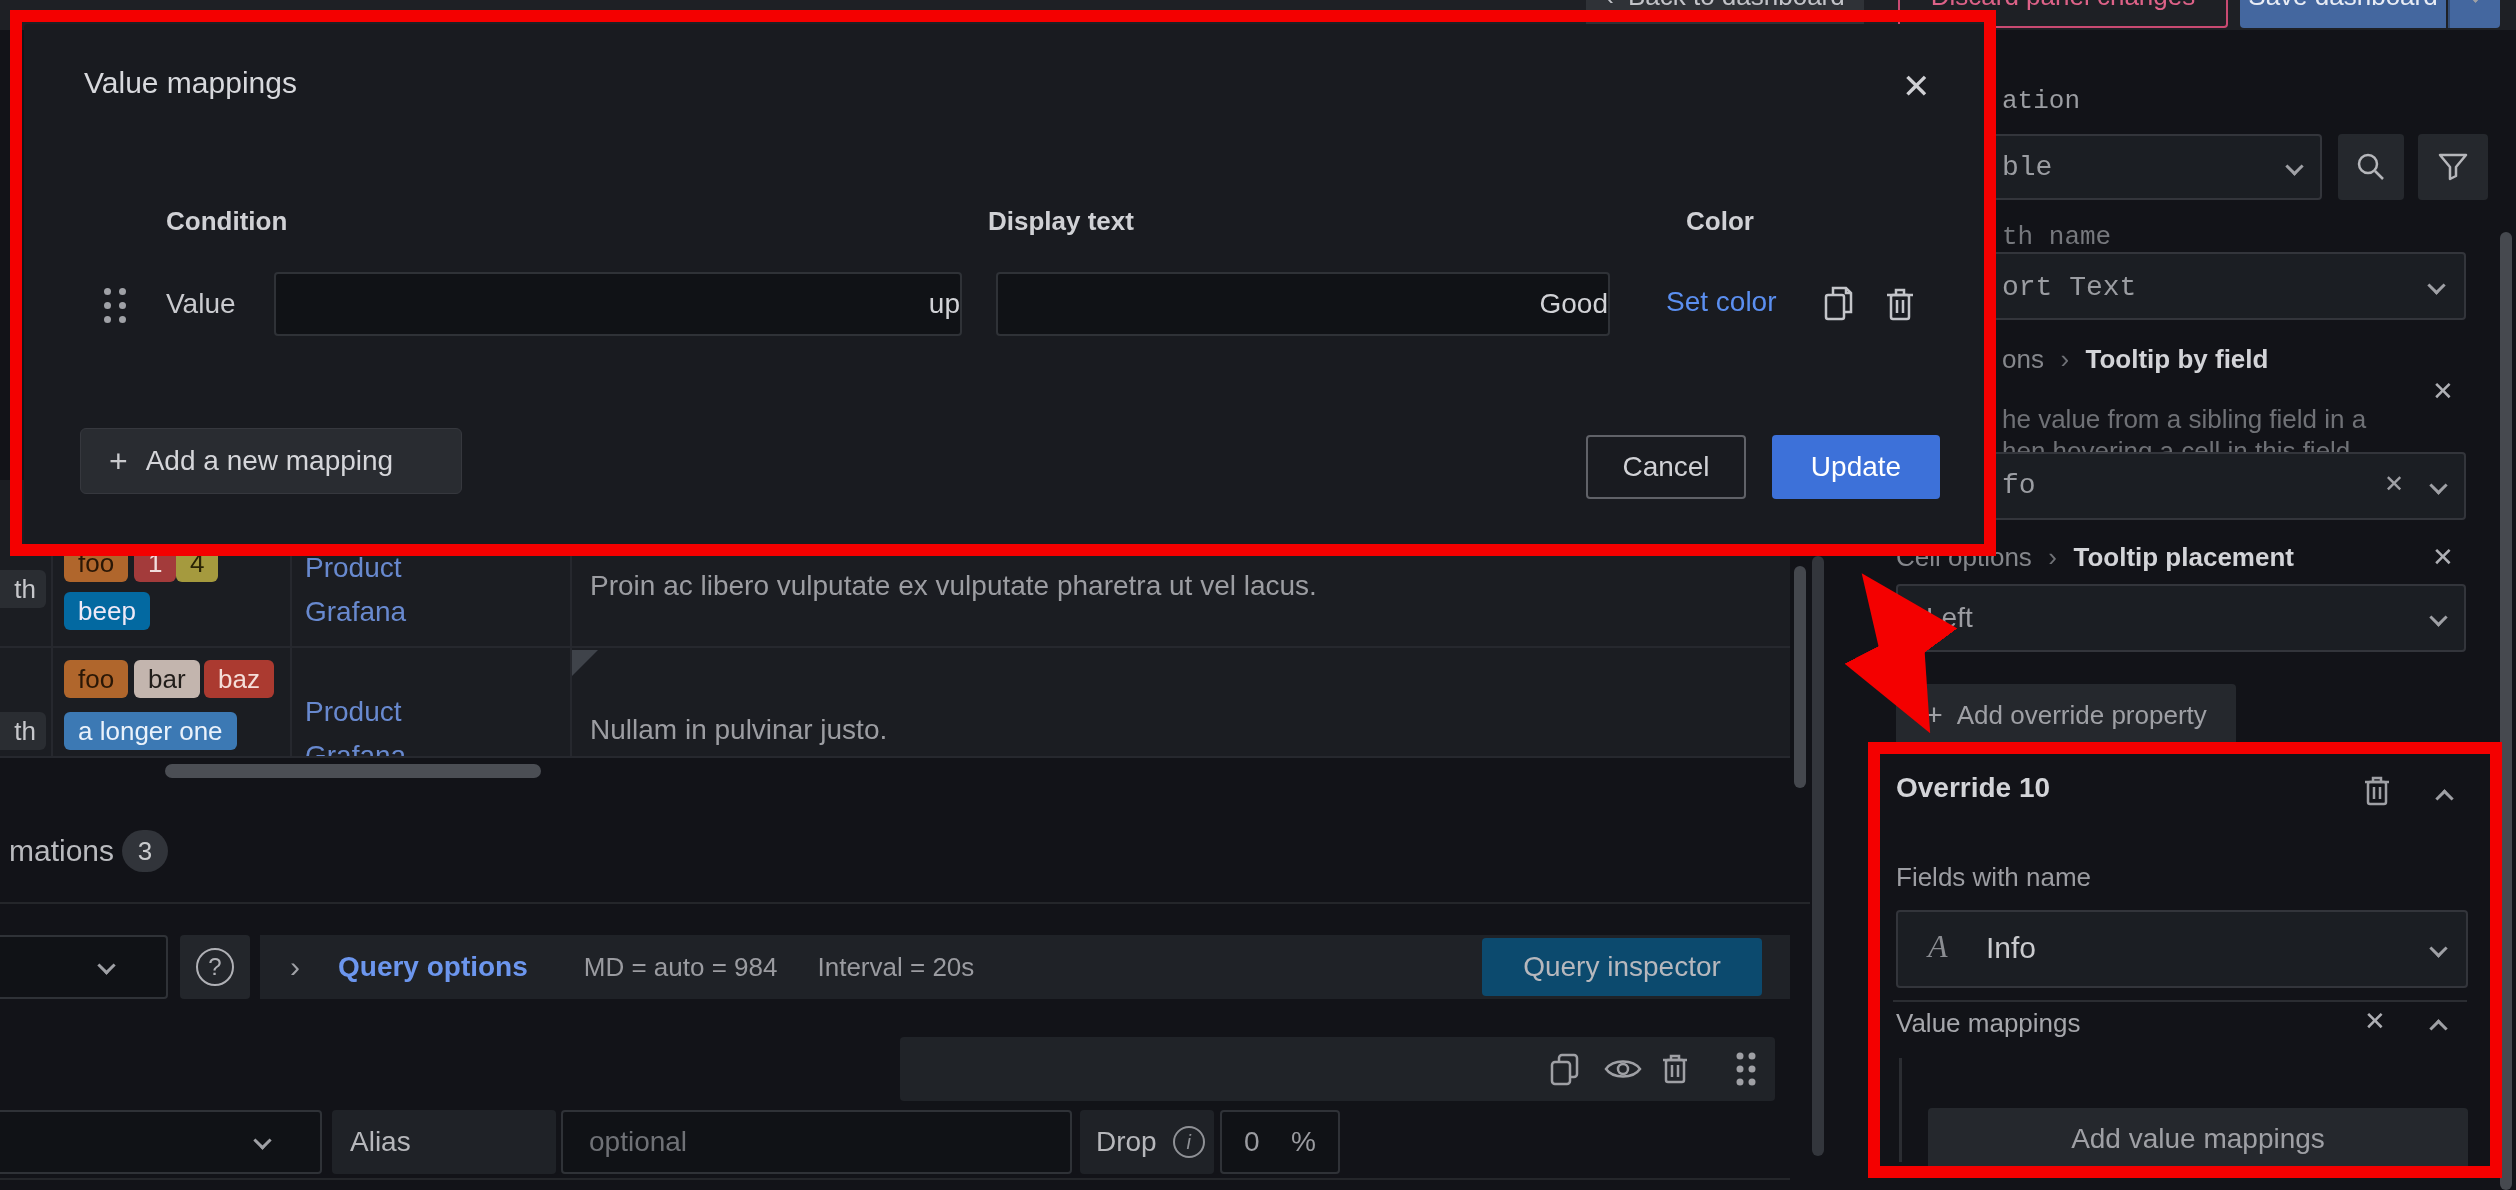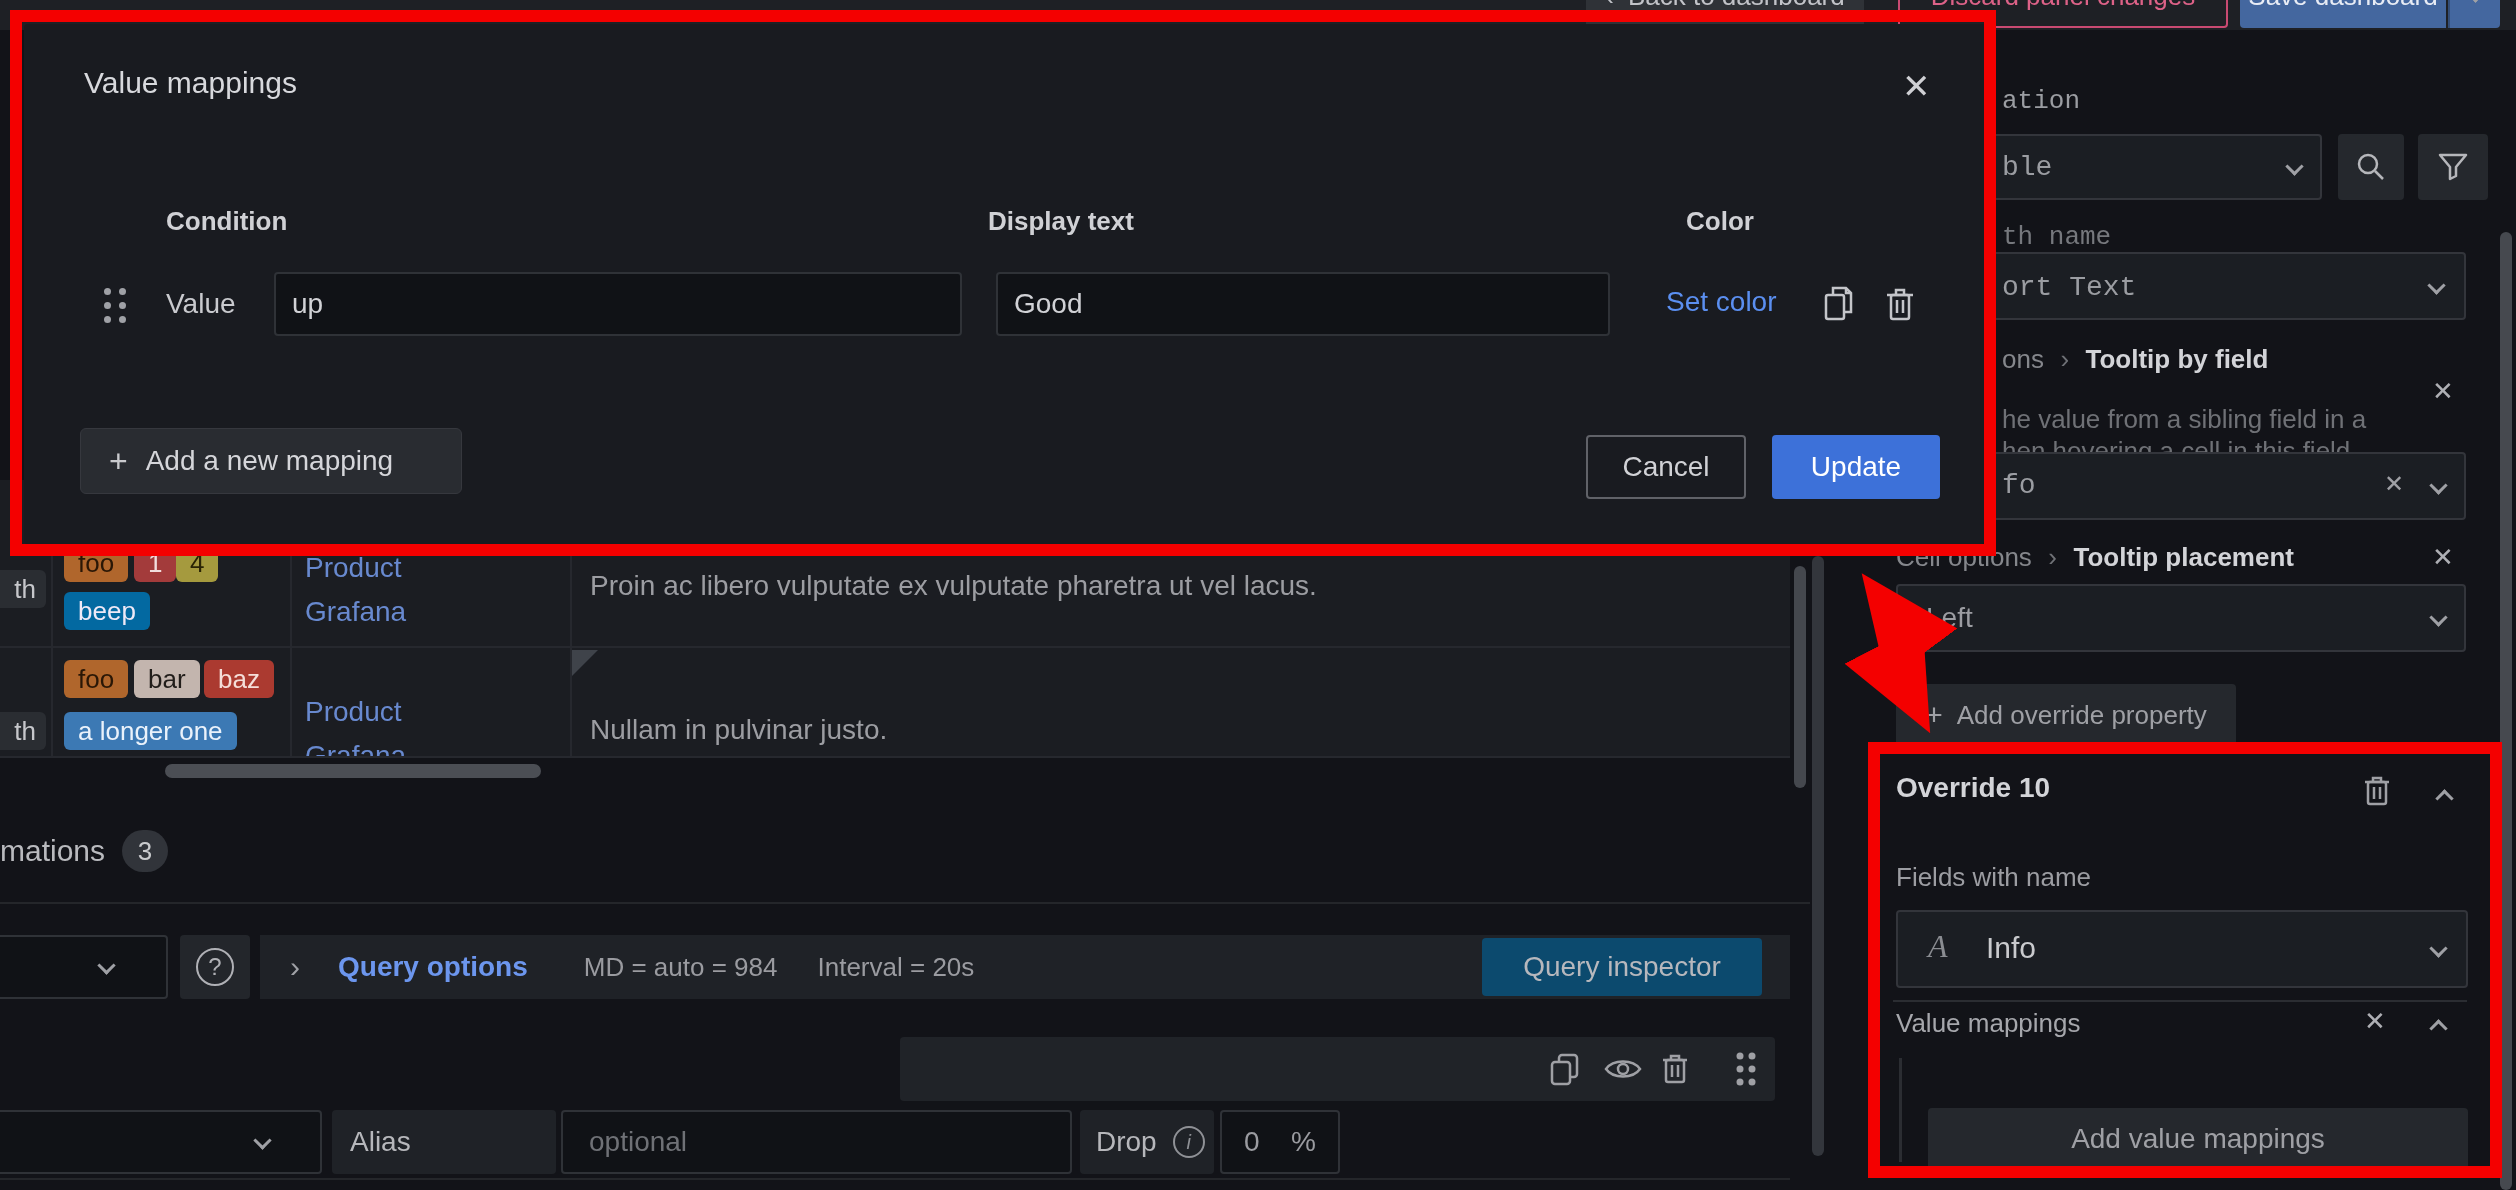--- a/index.html
+++ b/index.html
@@ -28,21 +28,21 @@
   .tag { position:absolute; height:38px; border-radius:6px; font-size:26px; display:flex; align-items:center; padding:0 14px; }
   .cutcell { position:absolute; left:-20px; width:66px; height:38px; background:#2a2d32; border-radius:6px; color:#c6c7cb; font-size:26px; display:flex; align-items:center; justify-content:flex-end; padding-right:10px; }
   .tlink { position:absolute; color:#6889cf; font-size:28px; }
   .tdesc { position:absolute; color:#9c9da2; font-size:28px; }
   .corner-tri { position:absolute; width:0; height:0; border-left:26px solid #3f434a; border-bottom:26px solid transparent; }
   .hscroll { left:165px; top:764px; width:376px; height:14px; background:#4b4e54; border-radius:7px; }
   .vscroll1 { left:1794px; top:566px; width:12px; height:222px; background:#45484e; border-radius:6px; }
   .vscroll2 { left:1812px; top:556px; width:12px; height:600px; background:#33363c; border-radius:6px; }
 
   
-  .trans-label { left:0; top:834px; font-size:30px; color:#b9babe; }
+  .trans-label { left:0; top:834px; font-size:30px; color:#b9babe;padding-left:9px; }
   .badge { left:122px; top:830px; width:46px; height:42px; background:#31343a; border-radius:21px; color:#c9cacd; font-size:26px; display:flex; align-items:center; justify-content:center; }
   .divider-h { height:2px; background:#24262a; }
   .qrow-ds { left:-30px; top:935px; width:198px; height:64px; }
   .help-btn { left:180px; top:935px; width:70px; height:64px; background:#23262b; border-radius:4px; display:flex; align-items:center; justify-content:center; }
   .circle-q { width:38px; height:38px; border:2px solid #b0b1b6; border-radius:50%; color:#b0b1b6; font-size:24px; display:flex; align-items:center; justify-content:center; }
   .qbar { left:260px; top:935px; width:1530px; height:64px; background:#1f2227; display:flex; align-items:center; gap:56px; padding-left:30px; }
   .qopt { color:#6c96ee; font-size:28px; font-weight:700; }
   .qmeta { color:#9a9ba0; font-size:26px; }
   .qinspect { left:1482px; top:938px; width:280px; height:58px; background:#0c4a6e; border-radius:4px; color:#b7b8bd; font-size:28px; display:flex; align-items:center; justify-content:center; }
   .iconbar { left:900px; top:1037px; width:875px; height:64px; background:#202328; border-radius:4px; }
@@ -63,21 +63,21 @@
   .crumb-title { color:#d3d4d8; font-size:26px; font-weight:600; }
   .sb-desc { position:absolute; font-size:26px; color:#6f7176;margin-top:22px; }
   .gr-btn { position:absolute; background:#25282d; border-radius:4px; color:#9fa0a5; font-size:26px; display:flex; align-items:center; justify-content:center; gap:14px; }
 
   
   .modal { left:24px; top:24px; width:1962px; height:520px; background:#191b20; border-radius:4px; z-index:40; }
   .m-title { position:absolute; left:60px; top:42px; font-size:30px; color:#d8d9dd; }
   .m-close { position:absolute; left:1878px; top:42px; font-size:34px; color:#cfd0d4; }
   .m-colhead { position:absolute; top:182px; font-size:26px; font-weight:600; color:#d0d1d5; }
   .m-row-label { position:absolute; left:142px; top:264px; font-size:28px; color:#c9cace; }
-  .m-input { position:absolute; top:248px; height:64px; padding-left:16px; }
+  .m-input { position:absolute; top:248px; height:64px; padding-left:22px;text-align:right; }
   .setcolor { position:absolute; left:1642px; top:262px; font-size:28px; color:#5b8ff0; }
   .dots6 { position:absolute; left:80px; top:264px; width:26px; height:36px; }
   .dots6 i { position:absolute; width:7px; height:7px; border-radius:50%; background:#9fa1a6; }
   .addmap-btn { position:absolute; left:56px; top:404px; width:382px; height:66px; background:#292c31; border:1px solid #36383e; border-radius:6px; display:flex; align-items:center; gap:18px; padding-left:28px; font-size:28px; color:#d5d6da; }
   .cancel-btn { position:absolute; left:1562px; top:411px; width:160px; height:64px; border:2px solid #606268; border-radius:4px; color:#d1d2d6; font-size:28px; display:flex; align-items:center; justify-content:center; background:transparent; }
   .update-btn { position:absolute; left:1748px; top:411px; width:168px; height:64px; background:#3d71d9; border-radius:4px; color:#ffffff; font-size:28px; display:flex; align-items:center; justify-content:center; }
 
   .annot { position:absolute; left:0; top:0; width:2516px; height:1190px; z-index:100; pointer-events:none; }
   svg.icon { display:block; }
 </style>

